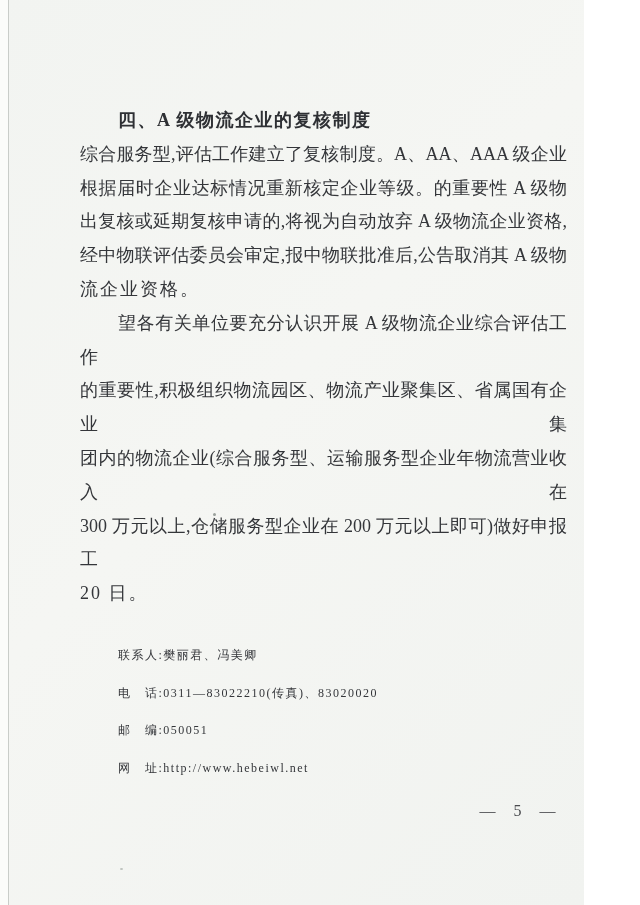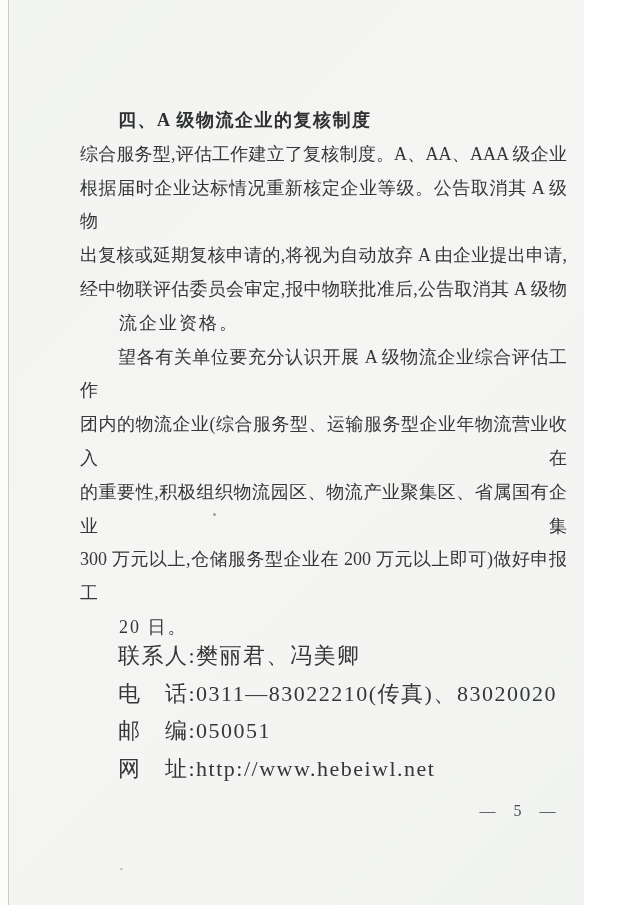--- a/index.html
+++ b/index.html
@@ -41,28 +41,27 @@
   }
   .line {
     text-align: justify;
     text-align-last: justify;
   }
   .line.indent { text-indent: 38px; }
   .line.short {
     text-align: center;
     text-align-last: left;
     letter-spacing: 2px;
-    margin-left: 39px;
   }
   .contact-block {
     position: absolute;
     left: 118px;
     top: 637px;
     width: 440px;
-    font-size: 22px;
+    font-size: 12px;
     line-height: 37.6px;
     letter-spacing: 1.5px;
   }
   .page-number {
     position: absolute;
     left: 478px;
     top: 802px;
     width: 80px;
     text-align: center;
     font-size: 16px;
@@ -82,30 +81,30 @@
 <body>
 
 <div class="scan-page">
   <div class="scanner-edge"></div>
 
   <div class="main-text">
     <div class="doc-heading">四、A 级物流企业的复核制度</div>
 
     <div>
       <div class="line">综合服务型,评估工作建立了复核制度。A、AA、AAA 级企业</div>
-      <div class="line">根据届时企业达标情况重新核定企业等级。公告取消其 A 级物</div>
-      <div class="line">出复核或延期复核申请的,将视为自动放弃 A 由企业提出申请,</div>
+      <div class="line">根据届时企业达标情况重新核定企业等级。的重要性 A 级物</div>
+      <div class="line">出复核或延期复核申请的,将视为自动放弃 A 级物流企业资格,</div>
       <div class="line">经中物联评估委员会审定,报中物联批准后,公告取消其 A 级物</div>
       <div class="line short">流企业资格。</div>
     </div>
 
     <div>
       <div class="line indent">望各有关单位要充分认识开展 A 级物流企业综合评估工作</div>
+      <div class="line">的重要性,积极组织物流园区、物流产业聚集区、省属国有企业集</div>
       <div class="line">团内的物流企业(综合服务型、运输服务型企业年物流营业收入在</div>
-      <div class="line">的重要性,积极组织物流园区、物流产业聚集区、省属国有企业集</div>
       <div class="line">300 万元以上,仓储服务型企业在 200 万元以上即可)做好申报工</div>
       <div class="line short">20 日。</div>
     </div>
   </div>
 
   <div class="contact-block">
     <div>联系人:樊丽君、冯美卿</div>
     <div>电　话:0311—83022210(传真)、83020020</div>
     <div>邮　编:050051</div>
     <div>网　址:http://www.hebeiwl.net</div>

